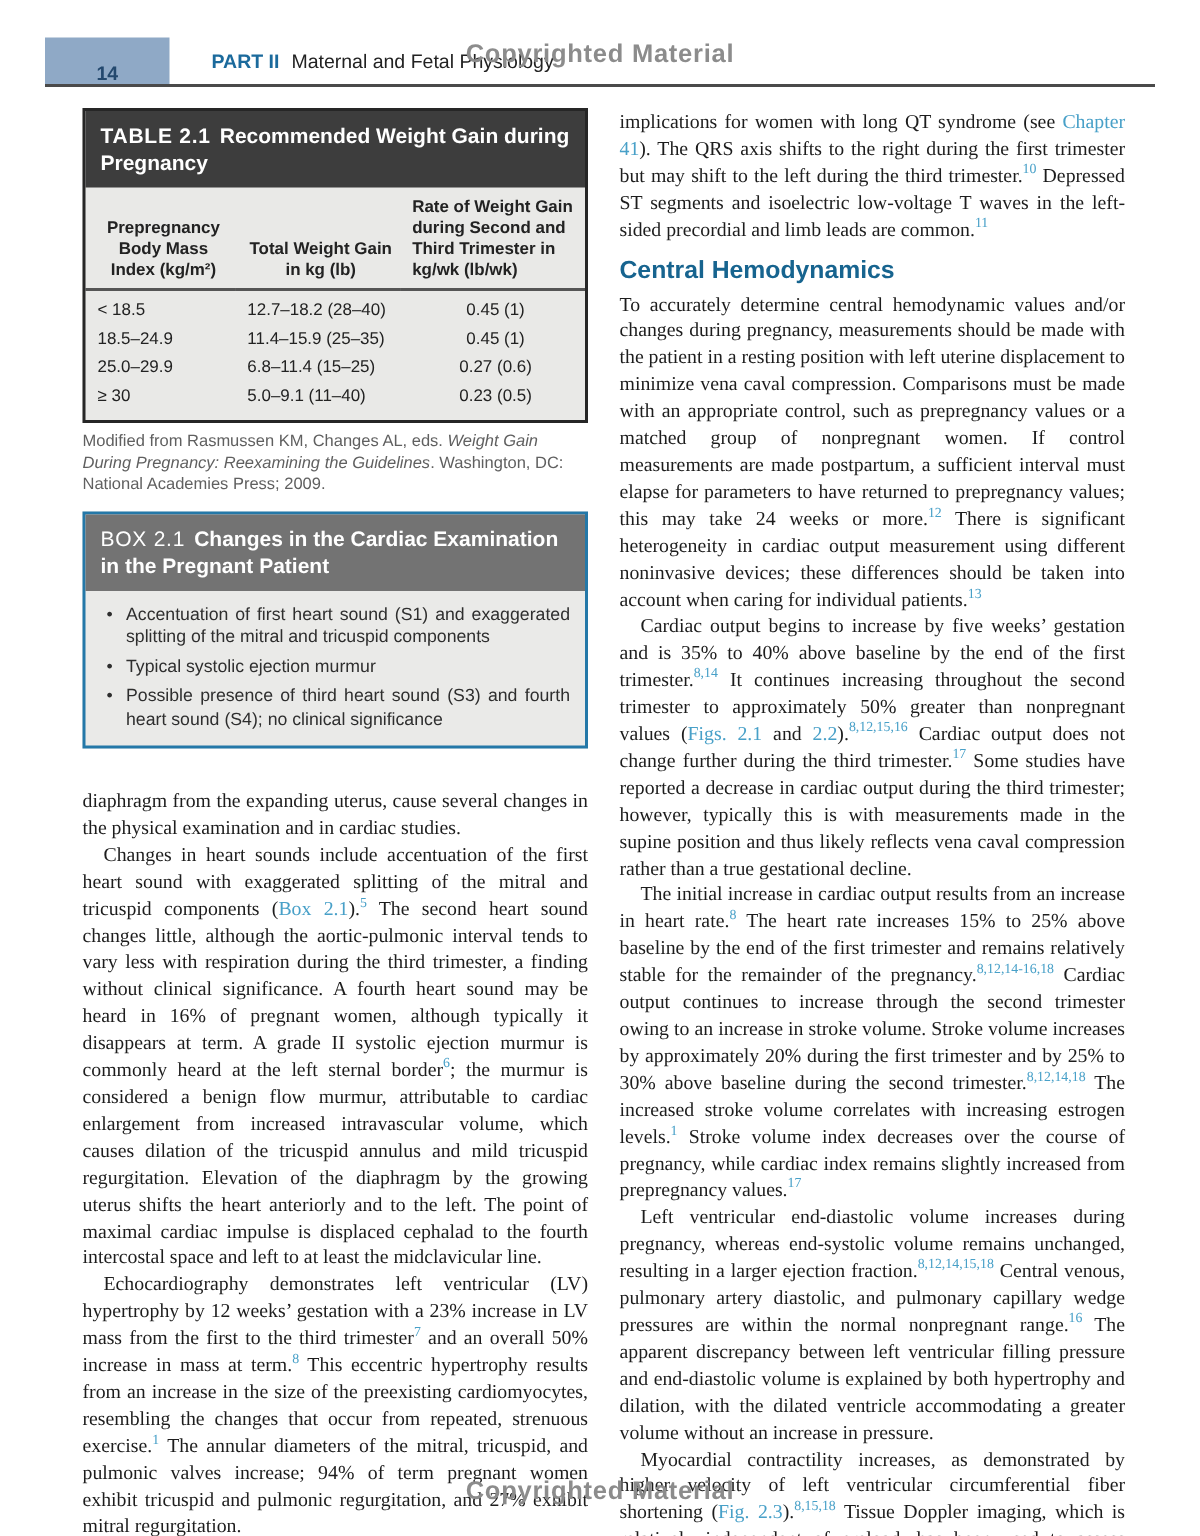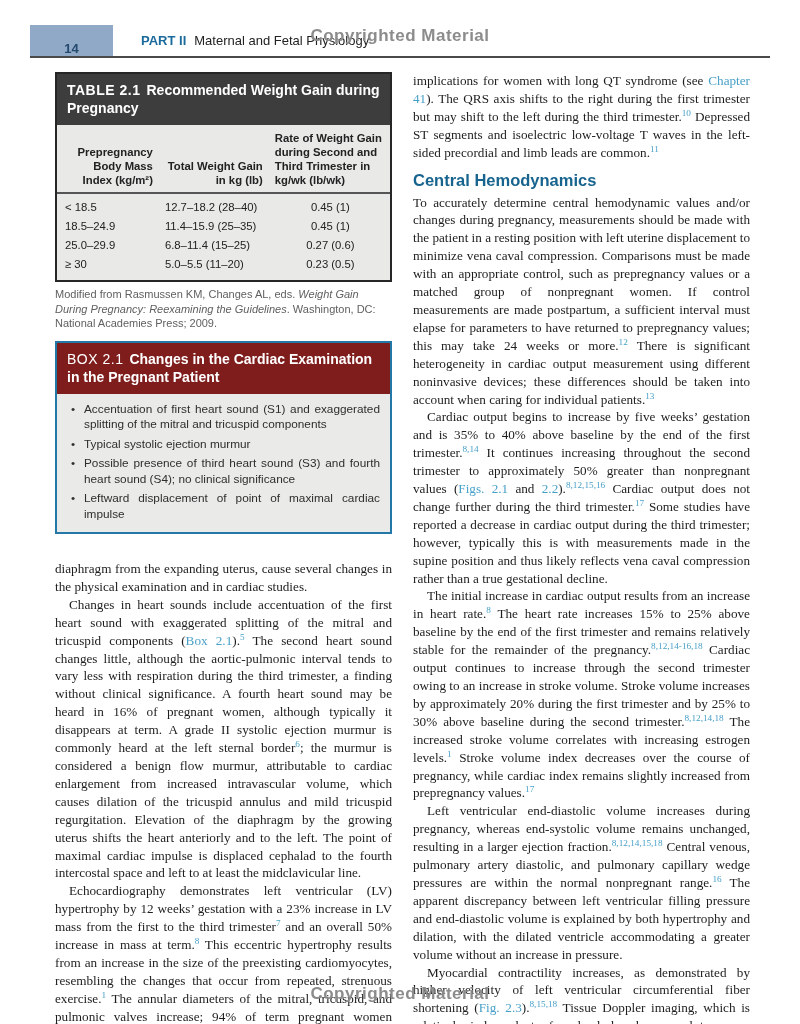--- a/index.html
+++ b/index.html
@@ -27,33 +27,33 @@
   .ref{color:#48a0c8;}
   .it{font-style:italic;}
   h2.section{margin:9px 0 4px 0;font-family:"Liberation Sans", sans-serif;font-weight:bold;
              font-size:16.5px;color:#17648f;}
   
   .table-figure{border:2px solid #262626;background:#e9e9e7;font-family:"Liberation Sans", sans-serif;}
   .table-head{background:#3d3d3d;color:#ffffff;padding:7px 10px 8px 10px;font-size:14px;line-height:18px;}
   .tbl-label{font-weight:bold;letter-spacing:0.5px;margin-right:6px;}
   .tbl-title{font-weight:bold;}
   table.wtable{width:100%;border-collapse:collapse;font-size:11.3px;color:#222;}
-  table.wtable th{font-weight:bold;text-align:right;vertical-align:bottom;padding:6px 4px 5px 8px;line-height:14px;
+  table.wtable th{font-weight:bold;text-align:center;vertical-align:bottom;padding:6px 4px 5px 8px;line-height:14px;
                   border-bottom:2px solid #555;}
   table.wtable td{padding:2px 4px 2px 8px;line-height:15px;}
   table.wtable th.c3, table.wtable td.c3{text-align:left;}
   table.wtable td.c3{text-align:center;}
   tr.first td{padding-top:6px;}
   tr.last td{padding-bottom:8px;margin-top:32px;}
   p.source{margin:5px 0 10px 0;font-family:"Liberation Sans", sans-serif;font-size:11px;
            line-height:14.5px;color:#606060;text-align:left;}
   
   .box-figure{border:2px solid #2478a8;background:#eaeae8;font-family:"Liberation Sans", sans-serif;
               margin-bottom:26px;}
-  .box-head{background:#7f1d1d;color:#ffffff;padding:7px 10px 8px 10px;font-size:14px;line-height:18px;}
+  .box-head{background:#737373;color:#ffffff;padding:7px 10px 8px 10px;font-size:14px;line-height:18px;}
   .box-label{font-weight:normal;letter-spacing:0.5px;margin-right:6px;}
   .box-title{font-weight:bold;}
   ul.box-list{margin:8px 0 10px 0;padding:0 10px 0 14px;list-style:none;}
   ul.box-list li{position:relative;padding-left:13px;font-size:11.8px;line-height:15.5px;color:#2e2e2e;
                  text-align:justify;margin-bottom:4px;}
   ul.box-list li::before{content:"\2022";position:absolute;left:0;top:0;color:#2e2e2e;}
 </style>
 </head>
 <body>
 
@@ -96,38 +96,37 @@
               <td>11.4–15.9 (25–35)</td>
               <td class="c3">0.45 (1)</td>
             </tr>
             <tr>
               <td>25.0–29.9</td>
               <td>6.8–11.4 (15–25)</td>
               <td class="c3">0.27 (0.6)</td>
             </tr>
             <tr class="last">
               <td>≥ 30</td>
-              <td>5.0–5.5 (11–20)</td>
+              <td>5.0–9.1 (11–40)</td>
               <td class="c3">0.23 (0.5)</td>
             </tr>
           </tbody>
         </table>
       </div>
 
       <p class="source"><span>Modified from Rasmussen KM, Changes AL, eds. </span><span class="it">Weight Gain During Pregnancy: Reexamining the Guidelines</span><span>. Washington, DC: National Academies Press; 2009.</span></p>
 
       <div class="box-figure">
         <div class="box-head">
           <span class="box-label">BOX 2.1</span><span class="box-title">Changes in the Cardiac Examination in the Pregnant Patient</span>
         </div>
         <ul class="box-list">
           <li>Accentuation of first heart sound (S1) and exaggerated splitting of the mitral and tricuspid components</li>
           <li>Typical systolic ejection murmur</li>
           <li>Possible presence of third heart sound (S3) and fourth heart sound (S4); no clinical significance</li>
-          <li>Leftward displacement of point of maximal cardiac impulse</li>
         </ul>
       </div>
 
       <p class="body nodent"><span>diaphragm from the expanding uterus, cause several changes in the physical examination and in cardiac studies.</span></p>
       <p class="body"><span>Changes in heart sounds include accentuation of the first heart sound with exaggerated splitting of the mitral and tricuspid components (</span><span class="ref">Box 2.1</span><span>).</span><sup class="ref">5</sup><span> The second heart sound changes little, although the aortic-pulmonic interval tends to vary less with respiration during the third trimester, a finding without clinical significance. A fourth heart sound may be heard in 16% of pregnant women, although typically it disappears at term. A grade II systolic ejection murmur is commonly heard at the left sternal border</span><sup class="ref">6</sup><span>; the murmur is considered a benign flow murmur, attributable to cardiac enlargement from increased intravascular volume, which causes dilation of the tricuspid annulus and mild tricuspid regurgitation. Elevation of the diaphragm by the growing uterus shifts the heart anteriorly and to the left. The point of maximal cardiac impulse is displaced cephalad to the fourth intercostal space and left to at least the midclavicular line.</span></p>
       <p class="body"><span>Echocardiography demonstrates left ventricular (LV) hypertrophy by 12 weeks’ gestation with a 23% increase in LV mass from the first to the third trimester</span><sup class="ref">7</sup><span> and an overall 50% increase in mass at term.</span><sup class="ref">8</sup><span> This eccentric hypertrophy results from an increase in the size of the preexisting cardiomyocytes, resembling the changes that occur from repeated, strenuous exercise.</span><sup class="ref">1</sup><span> The annular diameters of the mitral, tricuspid, and pulmonic valves increase; 94% of term pregnant women exhibit tricuspid and pulmonic regurgitation, and 27% exhibit mitral regurgitation.</span></p>
 
     </div>
 
     <div class="col">

